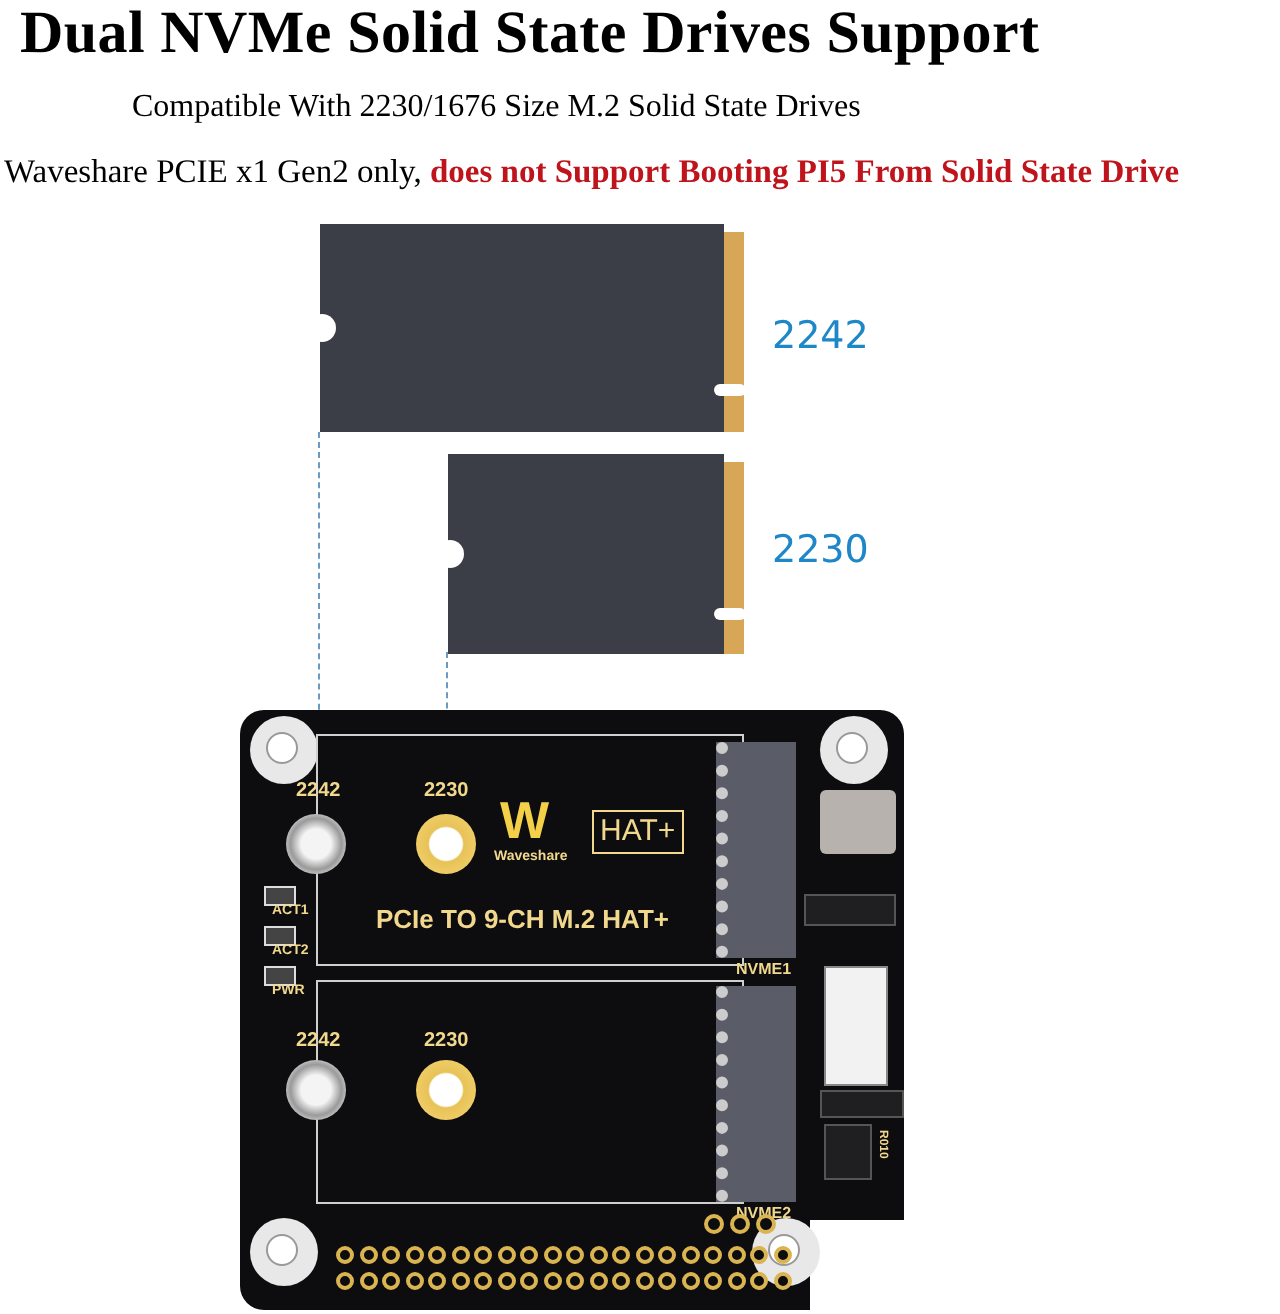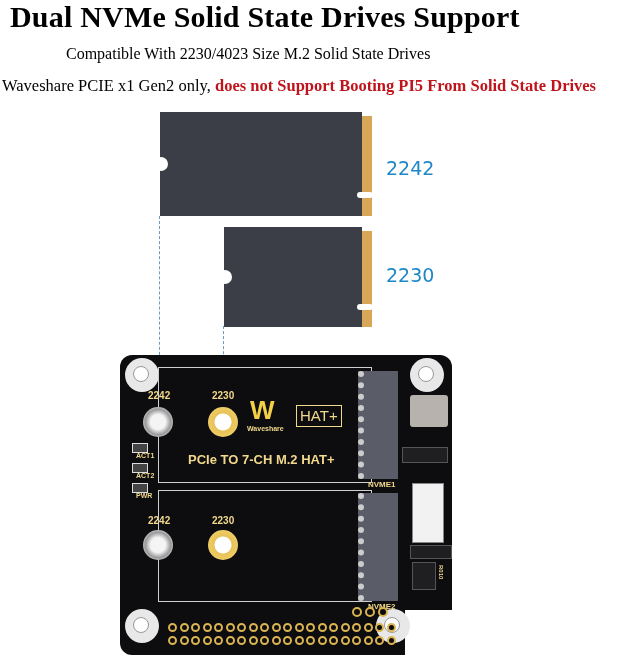--- a/index.html
+++ b/index.html
@@ -29,22 +29,22 @@
   .inductor{position:absolute;background:#b7b2ad;border-radius:3px;}
   .fpc{position:absolute;background:#f2f2f2;border:1px solid #888;}
   .chip{position:absolute;background:#1f1f22;border:1px solid #555;}
   .logo{position:absolute;font-family:"Liberation Sans",sans-serif;font-weight:900;color:#f4d048;}
   .hatbox{position:absolute;border:1.5px solid #f1d88c;color:#f1d88c;font-family:"Liberation Sans",sans-serif;font-size:15px;padding:0 3px;line-height:20px;}
 </style>
 </head>
 <body>
 
 <div class="title">Dual NVMe Solid State Drives Support</div>
-<div class="sub1">Compatible With 2230/4023 Size M.2 Solid State Drives</div>
-<div class="sub2"><span>Waveshare PCIE x1 Gen2 only, </span><span class="warn">does not Support Booting PI5 From Solid State Drives</span></div>
+<div class="sub1">Compatible With 2230/1676 Size M.2 Solid State Drives</div>
+<div class="sub2"><span>Waveshare PCIE x1 Gen2 only, </span><span class="warn">does not Support Booting PI5 From Solid State Drive</span></div>
 
 <div class="dash" style="left:159px;top:216px;height:330px;"></div>
 <div class="dash" style="left:223px;top:326px;height:220px;"></div>
 
 <div class="ssd" style="left:160px;top:112px;width:202px;height:104px;">
   <div class="notch-l" style="top:45px;"></div>
   <div class="gold"></div>
   <div class="notch-r" style="top:80px;"></div>
 </div>
 <div class="ssd-label" style="left:386px;top:157px;">2242</div>
@@ -78,21 +78,21 @@
   <div class="silk" style="left:92px;top:160px;font-size:10px;">2230</div>
 
   <div class="standoff silver" style="left:23px;top:52px;"></div>
   <div class="standoff gold" style="left:88px;top:52px;"></div>
   <div class="standoff silver" style="left:23px;top:175px;"></div>
   <div class="standoff gold" style="left:88px;top:175px;"></div>
 
   <div class="logo" style="left:130px;top:40px;font-size:26px;">W</div>
   <div class="silk" style="left:127px;top:70px;font-size:7px;">Waveshare</div>
   <div class="hatbox" style="left:176px;top:50px;">HAT+</div>
-  <div class="silk" style="left:68px;top:97px;font-size:13px;">PCIe TO 7-CH M.2 HAT+</div>
+  <div class="silk" style="left:68px;top:97px;font-size:13px;">PCIe TO 9-CH M.2 HAT+</div>
 
   <div class="led" style="left:12px;top:88px;"></div>
   <div class="silk" style="left:16px;top:97px;font-size:7px;">ACT1</div>
   <div class="led" style="left:12px;top:108px;"></div>
   <div class="silk" style="left:16px;top:117px;font-size:7px;">ACT2</div>
   <div class="led" style="left:12px;top:128px;"></div>
   <div class="silk" style="left:16px;top:137px;font-size:7px;">PWR</div>
 
   <div class="inductor" style="left:290px;top:40px;width:38px;height:32px;"></div>
   <div class="chip" style="left:282px;top:92px;width:44px;height:14px;"></div>

